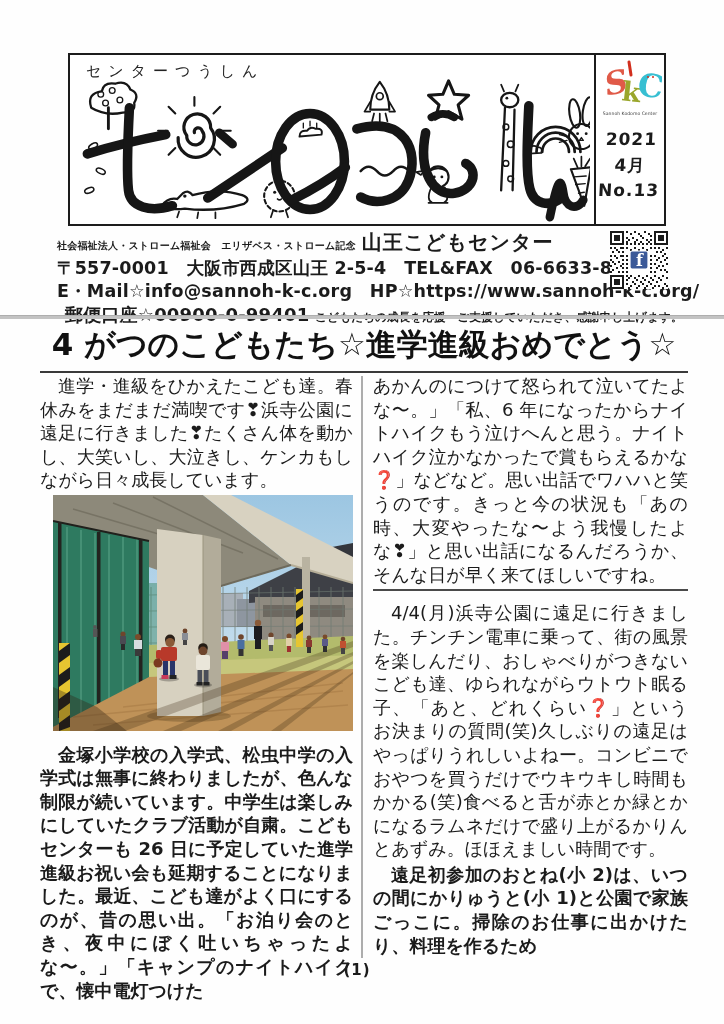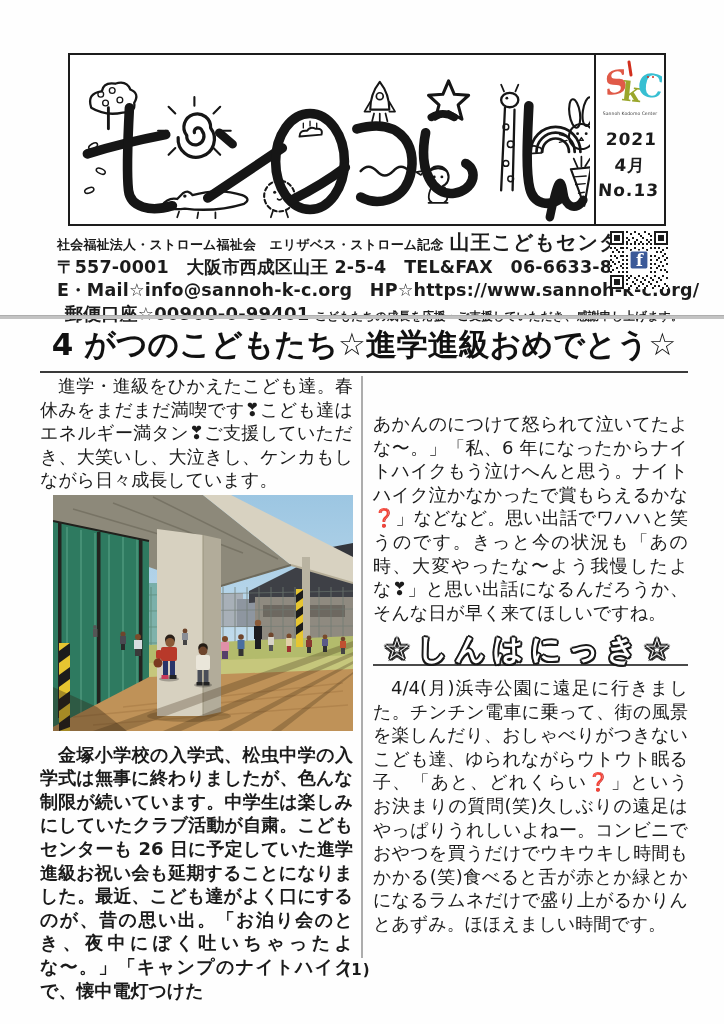--- a/index.html
+++ b/index.html
@@ -26,42 +26,42 @@
   .masthead-art svg{ position:absolute; left:4px; top:22px; }
   .masthead-side{
     position:absolute; right:0; top:0; width:70px; height:100%;
     border-left:2px solid #1c1c1c; text-align:center;
   }
   .issue-block{ margin-top:2px; transform:skewX(-3deg); }
   .issue-line{ font-size:17px; font-weight:800; line-height:1.5; letter-spacing:1px; }
   
   .org-info{ position:absolute; left:57px; top:231px; width:552px; }
   .org-line{ font-weight:700; line-height:23px; white-space:nowrap; letter-spacing:.2px; }
-  .org-line .t-normal{ font-size:13px; }
+  .org-line .t-normal{ font-size:10px; }
   .org-line .t-large{ font-size:20px; letter-spacing:1px; }
   .org-line.l2, .org-line.l3{ font-size:17.5px; }
   .org-line .t-big4{ font-size:18px;margin-left:8px; }
   .org-line .t-small4{ font-size:11.5px; font-weight:600; }
   .qr-wrap{ position:absolute; left:610px; top:231px; width:58px; height:62px; }
   
   .gray-band{ position:absolute; left:0; top:315px; width:724px; height:4px;
     background:#c3c3c3; border-top:1px solid #aeaeae; }
   .headline{
     position:absolute; left:40px; top:324px; width:648px;
     font-size:31px; font-weight:900; text-align:center; white-space:nowrap;
     letter-spacing:0px; color:#111;
   }
   .headline-rule{ position:absolute; left:40px; top:371px; width:648px; height:2px; background:#3a3a3a; }
   .col-divider{ position:absolute; left:361px; top:376px; width:2px; height:582px; background:#adadad; }
   
   .col{ position:absolute; top:374px; font-size:18px; line-height:23.6px; text-align:justify; }
   .col-left{ left:40px; width:313px; }
   .col-right{ left:373px; width:315px; }
   .para{ text-indent:1em; }
-  .para.no-indent{ text-indent:0;margin-top:38px; }
+  .para.no-indent{ text-indent:0; }
   .photo{ margin:3px 0 4px 13px; width:300px; height:236px; }
   .section-title{
     margin-top:13px; text-align:center;
     font-size:30px; font-weight:800; letter-spacing:7px; white-space:nowrap;
     color:#fff;
     text-shadow:-2px 0 #1a1a1a,2px 0 #1a1a1a,0 -2px #1a1a1a,0 2px #1a1a1a,
       -1.5px -1.5px #1a1a1a,1.5px -1.5px #1a1a1a,-1.5px 1.5px #1a1a1a,1.5px 1.5px #1a1a1a;
   }
   .section-rule{ margin-top:3px; height:2px; background:#4a4a4a; }
   .mt{ margin-top:10px; }
@@ -70,20 +70,21 @@
     position:absolute; left:0; top:961px; width:714px; text-align:center;
     font-size:15px; font-weight:700; letter-spacing:1px;
   }
   .art-stroke{ stroke:#161616; fill:none; stroke-linecap:round; stroke-linejoin:round; }
 </style>
 </head>
 <body>
 
 <div class="masthead-box">
   <div class="masthead-art">
+    <div class="masthead-small-title">センターつうしん</div>
     <svg width="516" height="146" viewBox="0 0 540 152" preserveAspectRatio="none" aria-label="センターつうしん">
 
       <g>
         <path class="art-stroke" stroke-width="3" d="M36,54 L36,32"></path>
         <path class="art-stroke" stroke-width="2.4" d="M18,32 q-5,-15 11,-17 q2,-10 14,-8 q12,-4 16,6 q10,4 4,14 q2,10 -12,10 q-18,4 -33,-5 z"></path>
         <circle class="art-stroke" stroke-width="1.4" cx="28" cy="18" r="3"></circle>
         <circle class="art-stroke" stroke-width="1.4" cx="40" cy="14" r="3"></circle>
         <circle class="art-stroke" stroke-width="1.4" cx="48" cy="24" r="3"></circle>
         <circle class="art-stroke" stroke-width="1.4" cx="33" cy="27" r="3"></circle>
         <ellipse class="art-stroke" stroke-width="1.6" cx="20" cy="72" rx="5" ry="2.6" transform="rotate(-30 20 72)"></ellipse>
@@ -268,21 +269,21 @@
     </g>
   </svg>
 </div>
 
 <div class="gray-band"></div>
 <div class="headline">4 がつのこどもたち☆進学進級おめでとう☆</div>
 <div class="headline-rule"></div>
 <div class="col-divider"></div>
 
 <div class="col col-left">
-  <p class="para">進学・進級をひかえたこども達。春休みをまだまだ満喫です❣こども達はエネルギー満タン❣ご支援していただき、大笑いし、大泣きし、ケンカもしながら日々成長しています。</p>
+  <p class="para">進学・進級をひかえたこども達。春休みをまだまだ満喫です❣浜寺公園に遠足に行きました❣たくさん体を動かし、大笑いし、大泣きし、ケンカもしながら日々成長しています。</p>
 
   
   <svg class="photo" viewBox="0 0 300 236" preserveAspectRatio="none" aria-label="高架下の広場で遊ぶこどもたち">
     <defs>
       <linearGradient id="sky" x1="0" y1="0" x2="0" y2="1">
         <stop offset="0" stop-color="#9cc6e2"></stop>
           <stop offset="1" stop-color="#d8e9f3"></stop>
       </linearGradient>
     </defs>
     <rect x="0" y="0" width="300" height="236" fill="url(#sky)"></rect>
@@ -446,18 +447,18 @@
           <rect x="40" y="134" width="4.5" height="8" fill="#555"></rect>
       </g>
     </g>
   </svg>
 
   <p class="para mt-s">金塚小学校の入学式、松虫中学の入学式は無事に終わりましたが、色んな制限が続いています。中学生は楽しみにしていたクラブ活動が自粛。こどもセンターも 26 日に予定していた進学進級お祝い会も延期することになりました。最近、こども達がよく口にするのが、昔の思い出。「お泊り会のとき、夜中にぼく吐いちゃったよな〜。」「キャンプのナイトハイクで、懐中電灯つけた</p>
 </div>
 
 <div class="col col-right">
   <p class="para no-indent">あかんのにつけて怒られて泣いてたよな〜。」「私、6 年になったからナイトハイクもう泣けへんと思う。ナイトハイク泣かなかったで賞もらえるかな❓」などなど。思い出話でワハハと笑うのです。きっと今の状況も「あの時、大変やったな〜よう我慢したよな❣」と思い出話になるんだろうか、そんな日が早く来てほしいですね。</p>
-  <div class="section-title">☆しんはにっき☆</div>
   <div class="section-rule"></div>
   <p class="para mt">4/4(月)浜寺公園に遠足に行きました。チンチン電車に乗って、街の風景を楽しんだり、おしゃべりがつきないこども達、ゆられながらウトウト眠る子、「あと、どれくらい❓」というお決まりの質問(笑)久しぶりの遠足はやっぱりうれしいよねー。コンビニでおやつを買うだけでウキウキし時間もかかる(笑)食べると舌が赤とか緑とかになるラムネだけで盛り上がるかりんとあずみ。ほほえましい時間です。</p>
+  <p class="para mt-s">遠足初参加のおとね(小 2)は、いつの間にかりゅうと(小 1)と公園で家族ごっこに。掃除のお仕事に出かけたり、料理を作るため</p>
 </div>
 
 <div class="page-number">(1)</div>
 
 </body></html>

